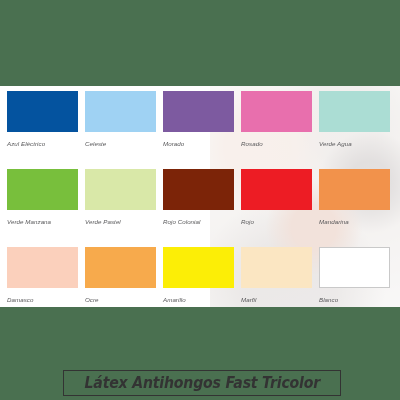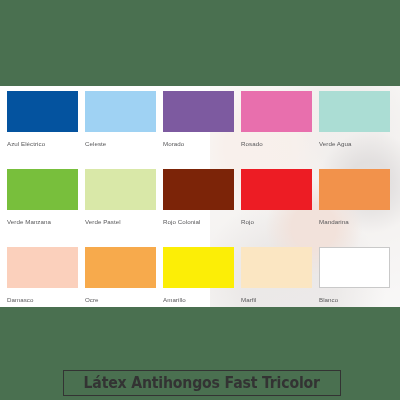--- a/index.html
+++ b/index.html
@@ -11,20 +11,21 @@
     height: 400px;
     overflow: hidden;
     font-family: "Liberation Sans", sans-serif;
     background: #4a7050;
   }
   #root {
     position: relative;
     width: 400px;
     height: 400px;
     background: #4a7050;
+    font-style: italic;
   }
 
   
   .panel {
     position: absolute;
     left: 0;
     top: 86px;
     width: 400px;
     height: 221px;
     background: #ffffff;

